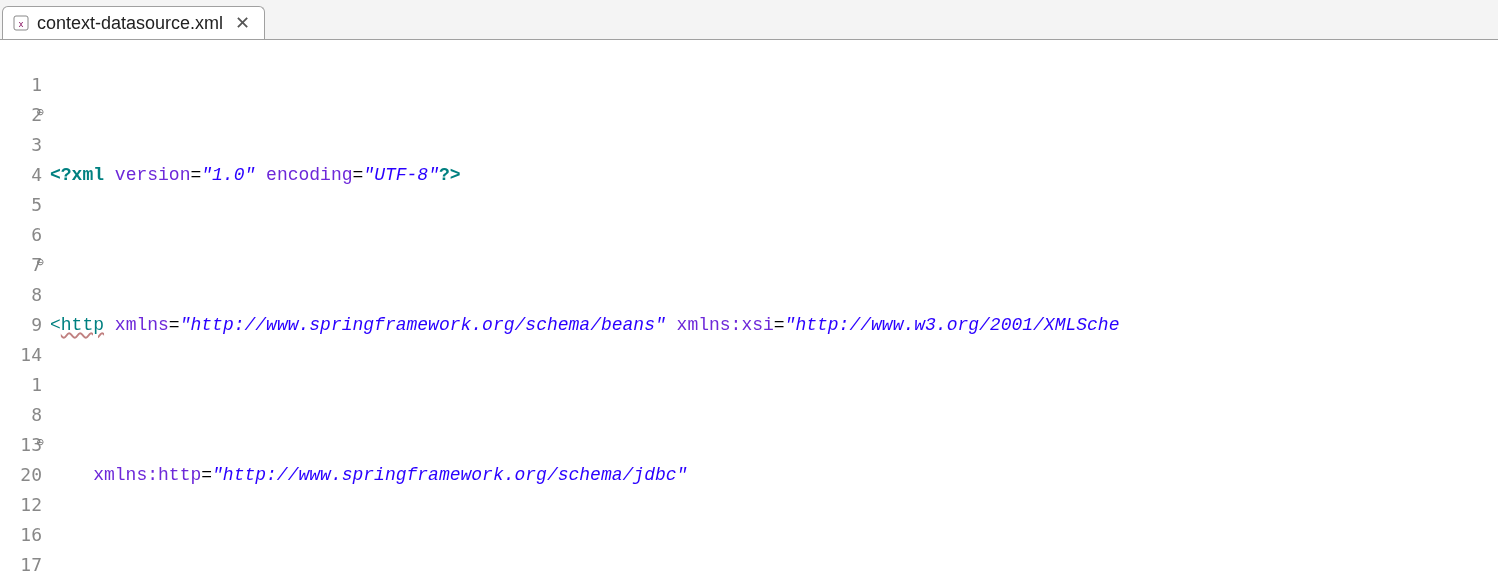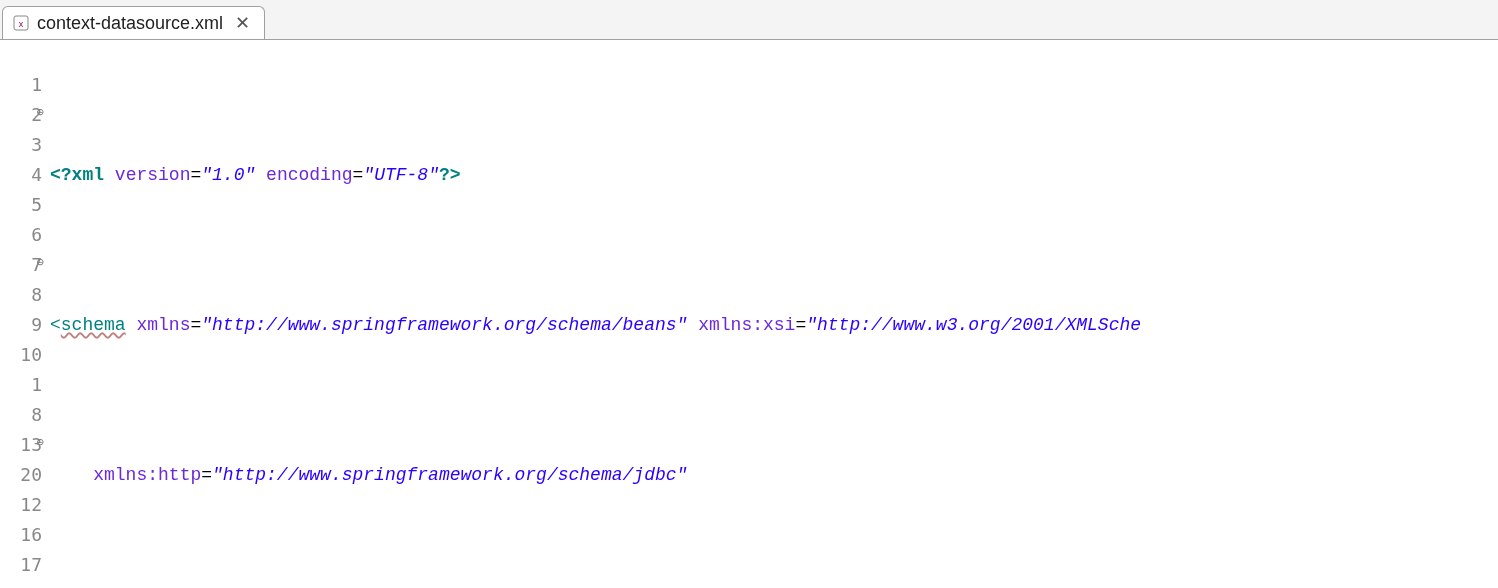--- a/index.html
+++ b/index.html
@@ -127,37 +127,37 @@
     <div class="ln">&nbsp;</div>
     <div class="ln"><span>1</span></div>
     <div class="ln"><span>2</span><span class="fold">⊖</span></div>
     <div class="ln"><span>3</span></div>
     <div class="ln"><span>4</span></div>
     <div class="ln"><span>5</span></div>
     <div class="ln"><span>6</span></div>
     <div class="ln"><span>7</span><span class="fold">⊖</span></div>
     <div class="ln"><span>8</span></div>
     <div class="ln"><span>9</span></div>
-    <div class="ln"><span>10</span></div>
+    <div class="ln"><span>14</span></div>
     <div class="ln"><span>1</span></div>
     <div class="ln"><span>8</span></div>
     <div class="ln"><span>13</span><span class="fold">⊖</span></div>
     <div class="ln"><span>20</span></div>
     <div class="ln"><span>12</span></div>
     <div class="ln"><span>16</span></div>
     <div class="ln"><span>17</span></div>
   </div>
 
   <div class="code">
 
     
     <div class="code-line"><span class="c-decl">&lt;?</span><span class="c-decl">xml</span> <span class="c-attr">version</span><span class="c-eq">=</span><span class="c-str">"1.0"</span> <span class="c-attr">encoding</span><span class="c-eq">=</span><span class="c-str">"UTF-8"</span><span class="c-decl">?&gt;</span></div>
 
     
-    <div class="code-line"><span class="c-tag">&lt;</span><span class="c-tagname wavy">schema</span> <span class="c-attr">xmlns</span><span class="c-eq">=</span><span class="c-str">"http://www.springframework.org/schema/beans"</span> <span class="c-attr">xmlns:xsi</span><span class="c-eq">=</span><span class="c-str">"http://www.w3.org/2001/XMLSche</span></div>
+    <div class="code-line"><span class="c-tag">&lt;</span><span class="c-tagname wavy">http</span> <span class="c-attr">xmlns</span><span class="c-eq">=</span><span class="c-str">"http://www.springframework.org/schema/beans"</span> <span class="c-attr">xmlns:xsi</span><span class="c-eq">=</span><span class="c-str">"http://www.w3.org/2001/XMLSche</span></div>
 
     
     <div class="code-line">    <span class="c-attr">xmlns:http</span><span class="c-eq">=</span><span class="c-str">"http://www.springframework.org/schema/jdbc"</span></div>
 
     
     
 
     
     
 

